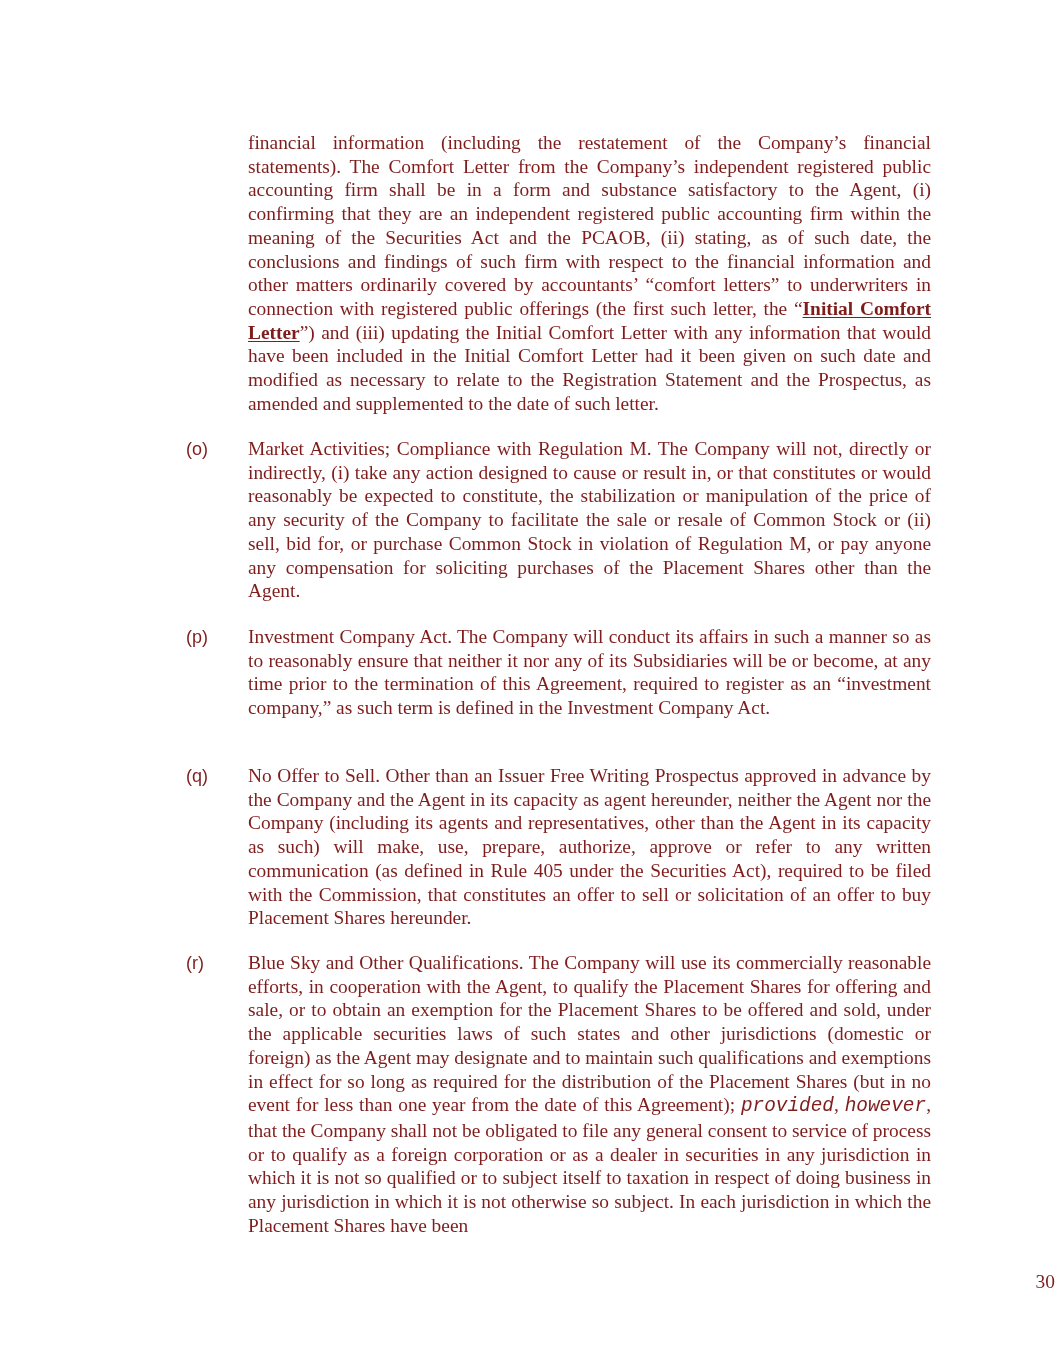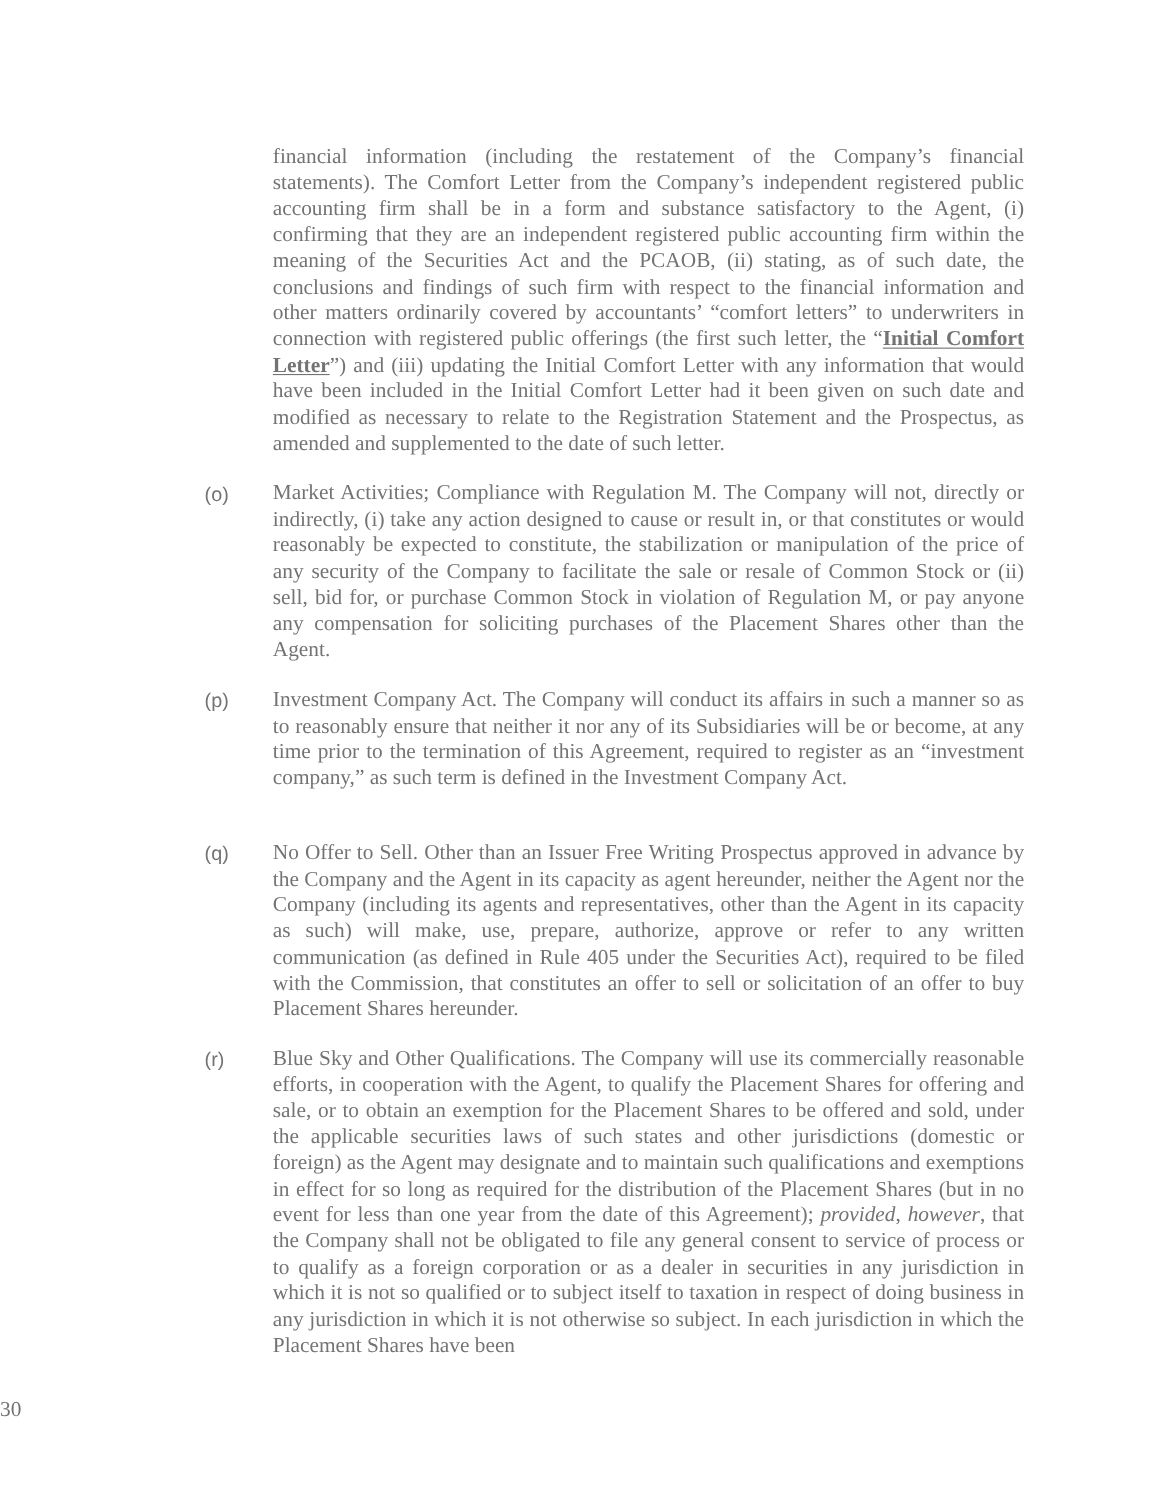--- a/index.html
+++ b/index.html
@@ -1,35 +1,35 @@
 <!DOCTYPE html>
 <html><head>
 <meta charset="utf-8">
 <style>
   html, body { margin: 0; padding: 0; background: #ffffff; }
   body { width: 1055px; height: 1365px; position: relative; overflow: hidden; }
   .page {
     position: absolute; left: 0; top: 0; width: 1055px; height: 1365px;
-    background: #ffffff; color: #737373;
+    background: #ffffff; color: #7f1d1d;
     font-family: "Liberation Serif", serif;
     font-size: 19.4px; line-height: 23.7px;
   }
   .para {
     position: absolute; left: 248px; width: 683px;
     text-align: justify; text-justify: inter-word;
   }
   .label {
     position: absolute; left: 186px;
     font-family: "Liberation Sans", sans-serif; font-size: 18px;
   }
   .u { text-underline-offset: 2px; }
   .defined { font-weight: bold; text-decoration: underline; text-underline-offset: 2px; }
-  .ital { font-style: italic; }
+  .ital { font-style: italic; font-family: Liberation Mono, monospace; }
   .page-number {
-    position: absolute; top: 1270px; left: 0; width: 1055px; text-align: left;
+    position: absolute; top: 1270px; left: 0; width: 1055px; text-align: right;
   }
 </style>
 </head>
 <body>
 
 <div class="page">
 
   <div class="para" style="top:131px;"><span>financial information (including the restatement of the Company’s financial statements).  The Comfort Letter from the Company’s independent registered public accounting firm shall be in a form and substance satisfactory to the Agent, (i) confirming that they are an independent registered public accounting firm within the meaning of the Securities Act and the PCAOB, (ii) stating, as of such date, the conclusions and findings of such firm with respect to the financial information and other matters ordinarily covered by accountants’ “comfort letters” to underwriters in connection with registered public offerings (the first such letter, the “</span><span class="defined">Initial Comfort Letter</span><span>”) and (iii) updating the Initial Comfort Letter with any information that would have been included in the Initial Comfort Letter had it been given on such date and modified as necessary to relate to the Registration Statement and the Prospectus, as amended and supplemented to the date of such letter.</span></div>
 
   <div class="label" style="top:438px;">(o)</div>

